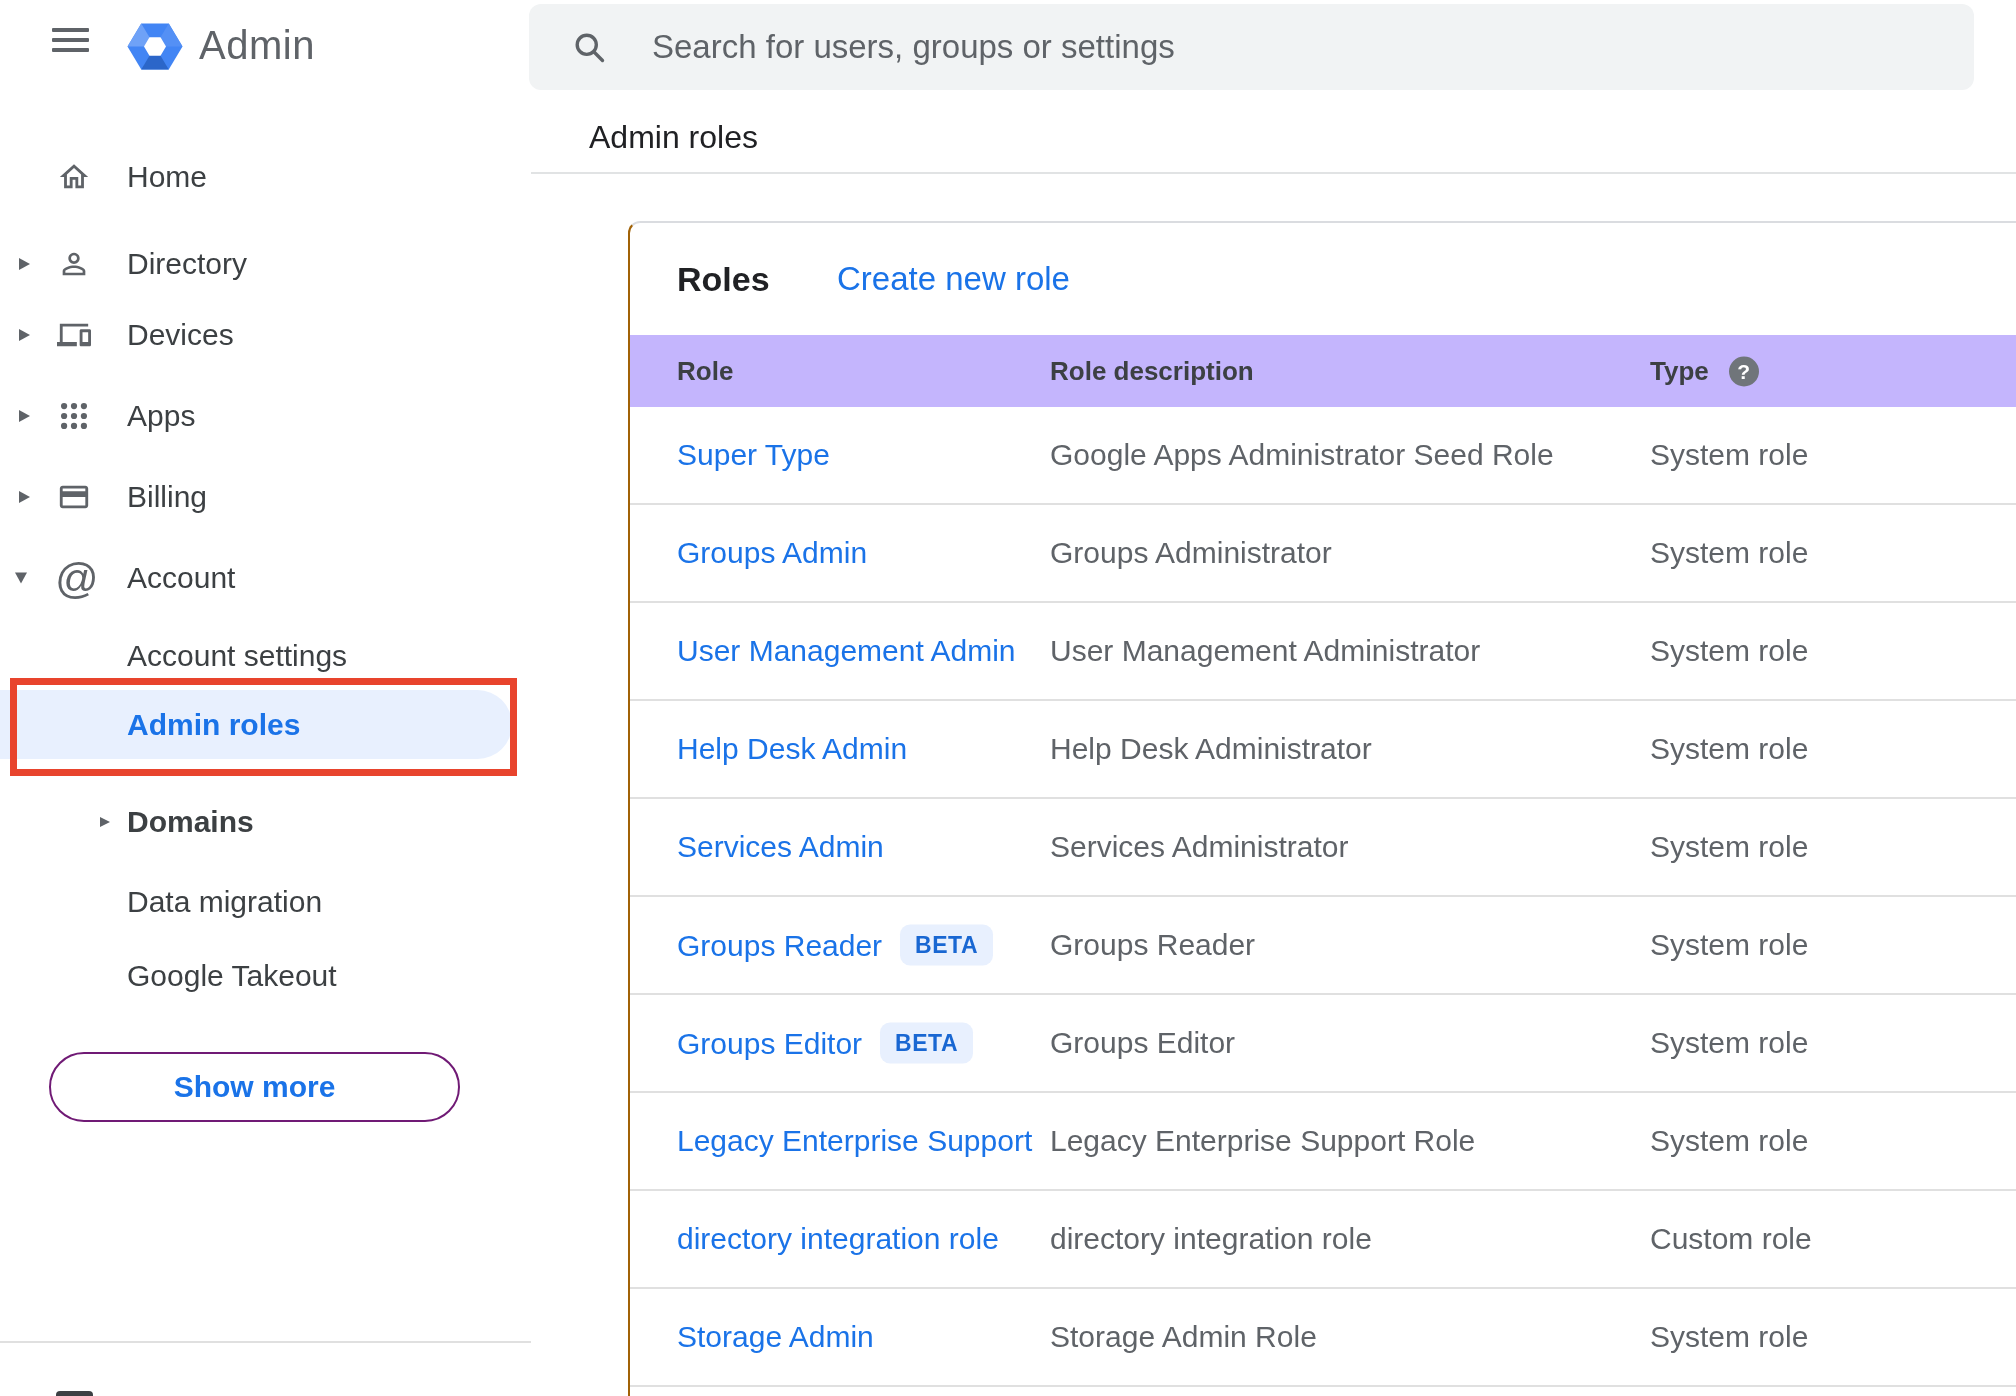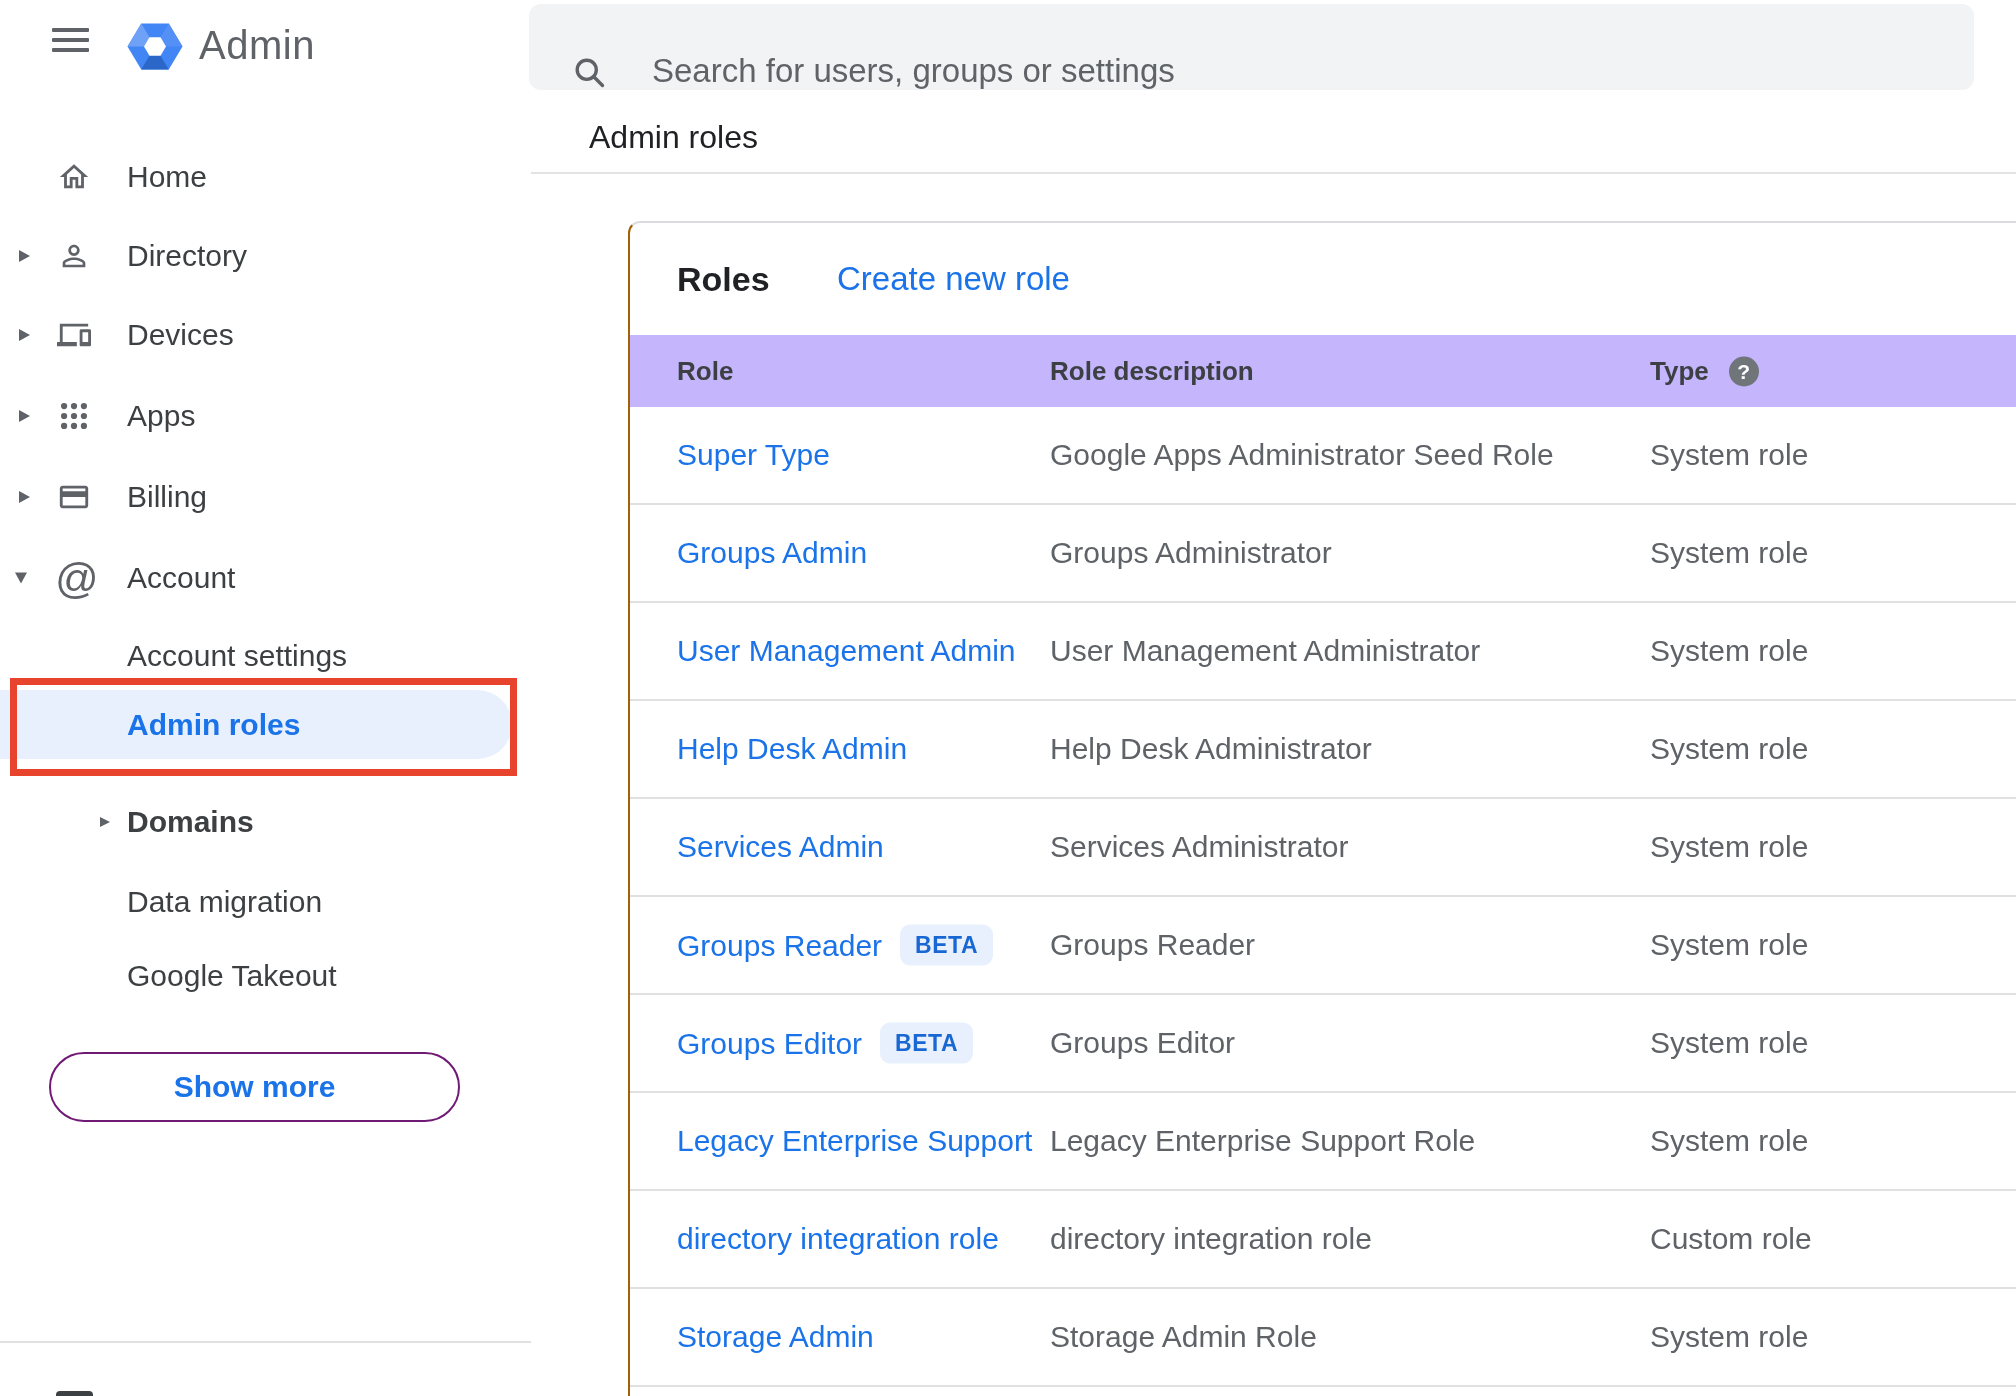--- a/index.html
+++ b/index.html
@@ -29,21 +29,21 @@
              width:0; height:0; border-left:10px solid #5f6368;
              border-top:5.5px solid transparent; border-bottom:5.5px solid transparent; }
   .nav-icon { position:absolute; left:57px; top:50%; transform:translateY(-50%); width:34px; height:34px; }
   .nav-icon svg { width:100%; height:100%; display:block; }
   .at-glyph { position:absolute; left:55px; top:50%; transform:translateY(-50%);
               font-size:43px; color:#5f6368; line-height:1; }
   .nav-label { position:absolute; left:127px; top:50%; transform:translateY(-50%);
                font-size:30px; color:#3c4043; white-space:nowrap; }
 
   .pos-home      { top:153px;text-align:right; }
-  .pos-directory { top:232px; }
+  .pos-directory { top:240px; }
   .pos-devices   { top:311px;padding-left:8px; }
   .pos-apps      { top:392px; }
   .pos-billing   { top:473px; }
   .pos-account   { top:554px; }
   .pos-acctset   { top:632px; }
   .pos-domains   { top:798px;font-weight:bold; }
   .pos-datamig   { top:878px; }
   .pos-takeout   { top:952px; }
 
   .active-pill { position:absolute; left:0; top:690px; width:512px; height:69px;
@@ -56,21 +56,21 @@
                border:2px solid #701a75; border-radius:37px; background:#fff;
                display:flex; align-items:center; justify-content:center;
                font-size:30px; color:#1a73e8; font-weight:bold; cursor:pointer; }
 
   .sidebar-divider { position:absolute; left:0; top:1341px; width:531px; height:2px; background:#e0e0e0; }
   .partial-icon { position:absolute; left:56px; top:1391px; width:37px; height:5px;
                   background:#3c4043; border-radius:4px 4px 0 0; }
 
   
   .search-bar { position:absolute; left:529px; top:4px; width:1445px; height:86px;
-                background:#f1f3f4; border-radius:12px; display:flex; align-items:flex-end; cursor:text; }
+                background:#f1f3f4; border-radius:12px; display:flex; align-items:center; cursor:text; }
   .search-icon { margin-left:42px; width:36px; height:36px; flex:none; }
   .search-icon svg { width:100%; height:100%; display:block; }
   .search-placeholder { margin-left:45px; font-size:33px; color:#5f6368; white-space:nowrap; }
 
   .breadcrumb { position:absolute; left:589px; top:119px; font-size:32px; color:#202124; }
   .crumb-divider { position:absolute; left:531px; top:172px; width:1485px; height:2px; background:#e1e3e4; }
 
   
   .card { position:absolute; left:628px; top:221px; width:1388px; height:1175px;
           border-left:2px solid #a16207; border-top:2px solid #dadce0;

